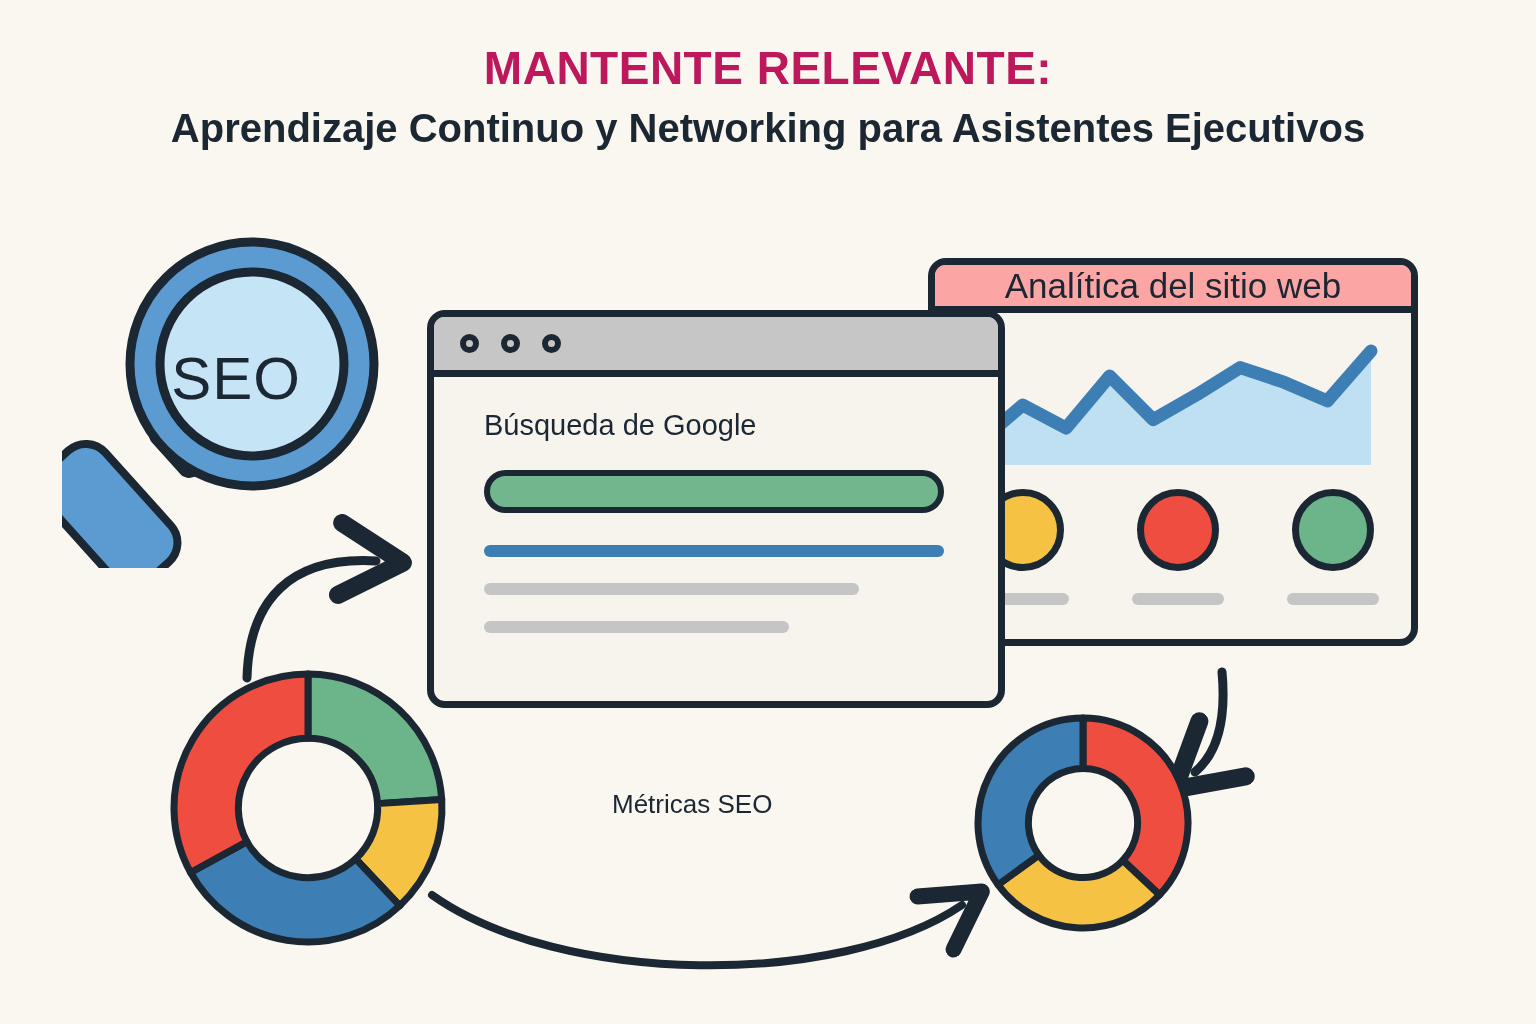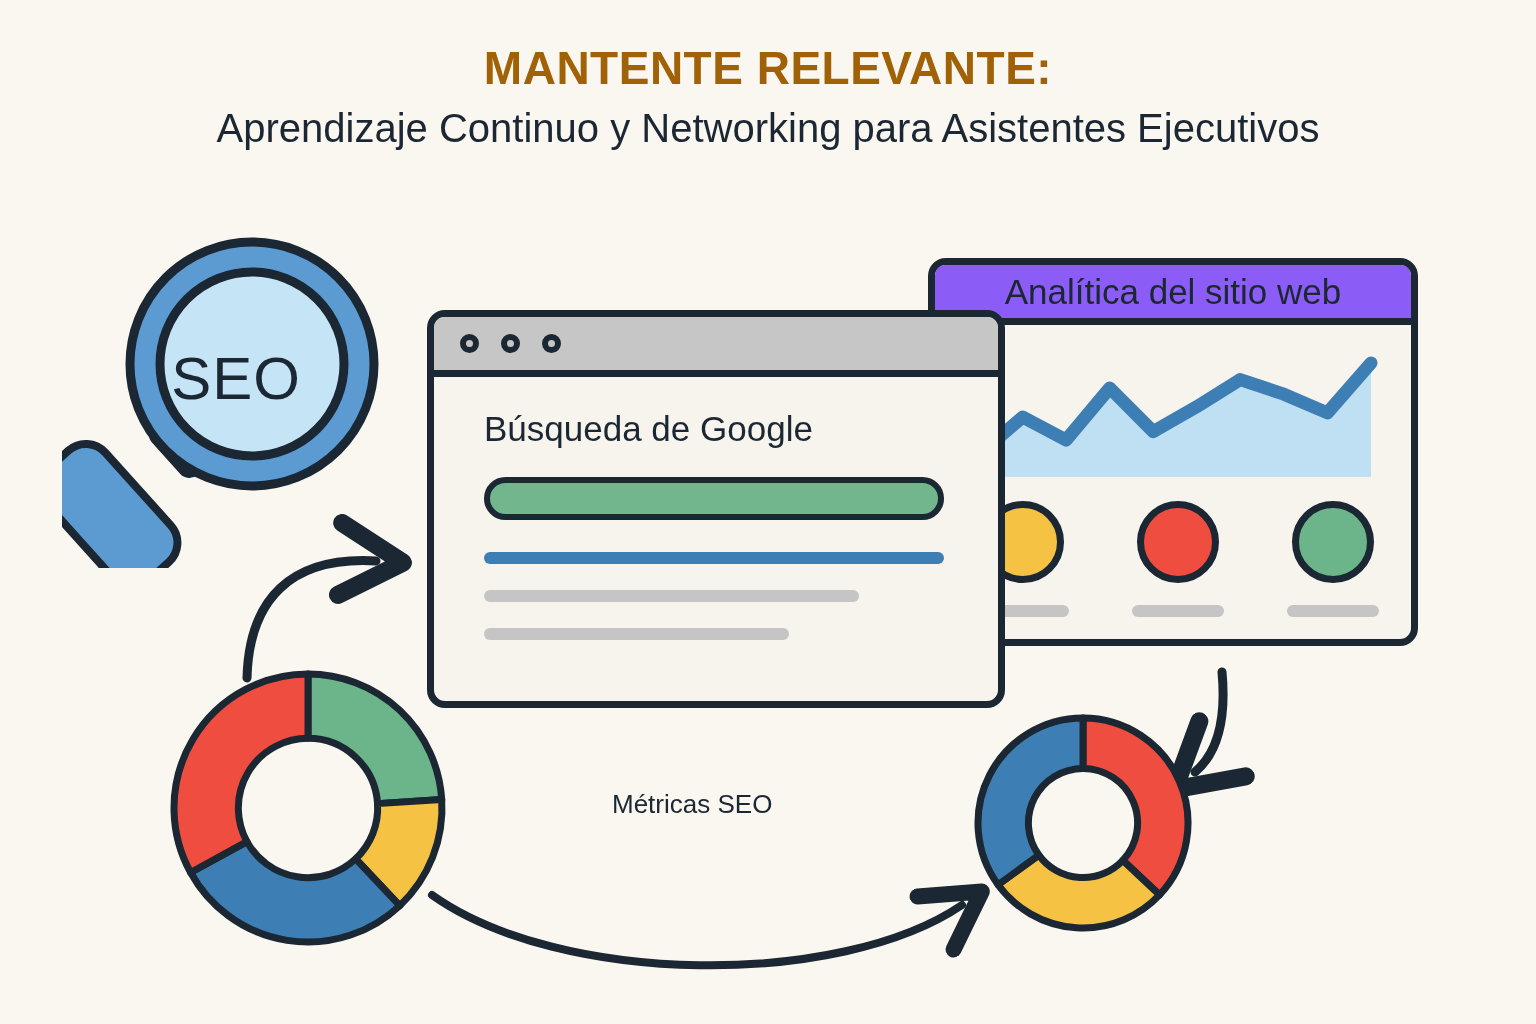--- a/index.html
+++ b/index.html
@@ -23,28 +23,28 @@
     position: absolute;
     left: 0;
     top: 44px;
     width: 1536px;
     text-align: center;
   }
   .title-main {
     font-size: 46px;
     font-weight: 700;
     letter-spacing: 0.5px;
-    color: #a16207;
+    color: #be185d;
     line-height: 1.05;
     margin: 0;
     text-transform: uppercase;
   }
   .title-sub {
     font-size: 40px;
-    font-weight: 400;
+    font-weight: 700;
     color: #1b2733;
     line-height: 1.22;
     margin: 12px auto 0;
     width: 1330px;
   }
 
   
   .layer {
     position: absolute;
     left: 0;
@@ -86,21 +86,21 @@
     border-radius: 50%;
     border: 6px solid #1b2733;
     box-sizing: border-box;
     background: #c6c6c6;
   }
   .browser-body {
     position: relative;
     padding: 26px 32px 0 32px;
   }
   .search-heading {
-    font-size: 35px;
+    font-size: 29px;
     font-weight: 400;
     color: #1b2733;
     margin: 6px 0 0 18px;
   }
   .search-field {
     margin: 28px 0 0 18px;
     width: 460px;
     height: 43px;
     background: #72b68d;
     border: 6px solid #1b2733;
@@ -123,22 +123,22 @@
     top: 258px;
     width: 490px;
     height: 388px;
     background: #f7f3ed;
     border: 7px solid #1b2733;
     border-radius: 18px;
     box-sizing: border-box;
     z-index: 3;
   }
   .analytics-header {
-    height: 60px;
-    background: #8b5cf6;
+    height: 48px;
+    background: #fca5a5;
     border-bottom: 7px solid #1b2733;
     border-radius: 10px 10px 0 0;
     display: flex;
     align-items: center;
     justify-content: center;
     box-sizing: border-box;
   }
   .analytics-title {
     font-size: 35px;
     font-weight: 400;

